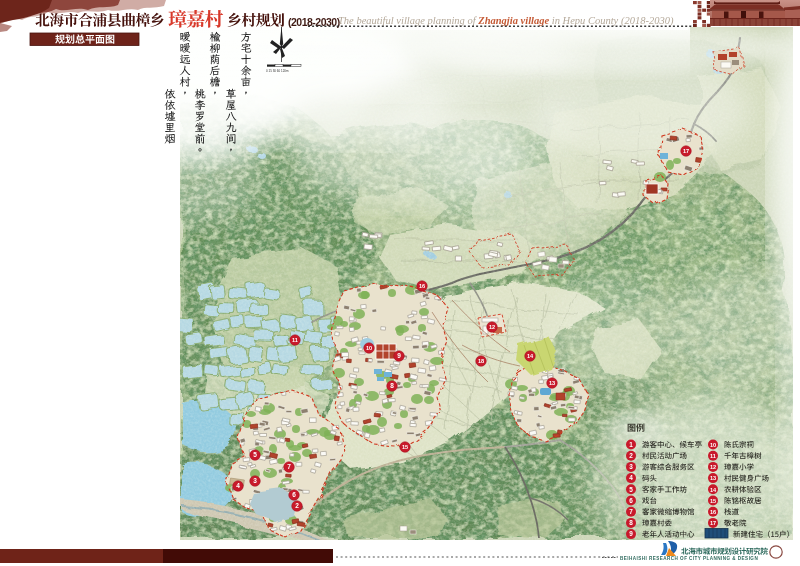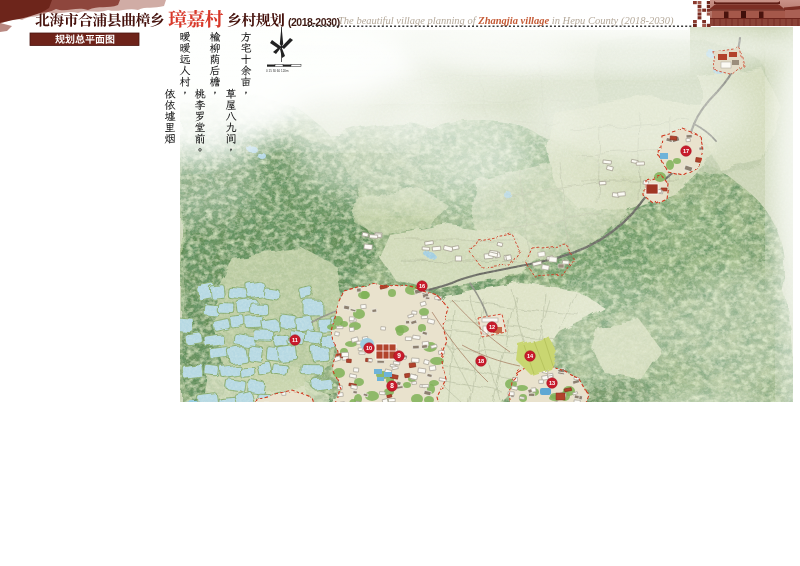--- a/index.html
+++ b/index.html
@@ -1,14 +1,14 @@
 <!DOCTYPE html>
 <html><head><meta charset="utf-8"><style>
 html,body{margin:0;padding:0;background:#ffffff;overflow:hidden}
-#pg{position:relative;width:800px;height:402px}
+#pg{position:relative;width:800px;height:566px}
 </style></head><body>
 <div id="pg">
 <svg width="800" height="566" viewBox="0 0 800 566">
 
 <defs>
 <filter id="dispS" x="-20%" y="-20%" width="140%" height="140%">
   <feTurbulence type="fractalNoise" baseFrequency="0.035" numOctaves="3" seed="7" result="t"></feTurbulence>
   <feDisplacementMap in="SourceGraphic" in2="t" scale="10"></feDisplacementMap>
 </filter>
 <filter id="forest" x="-15%" y="-15%" width="130%" height="130%">

